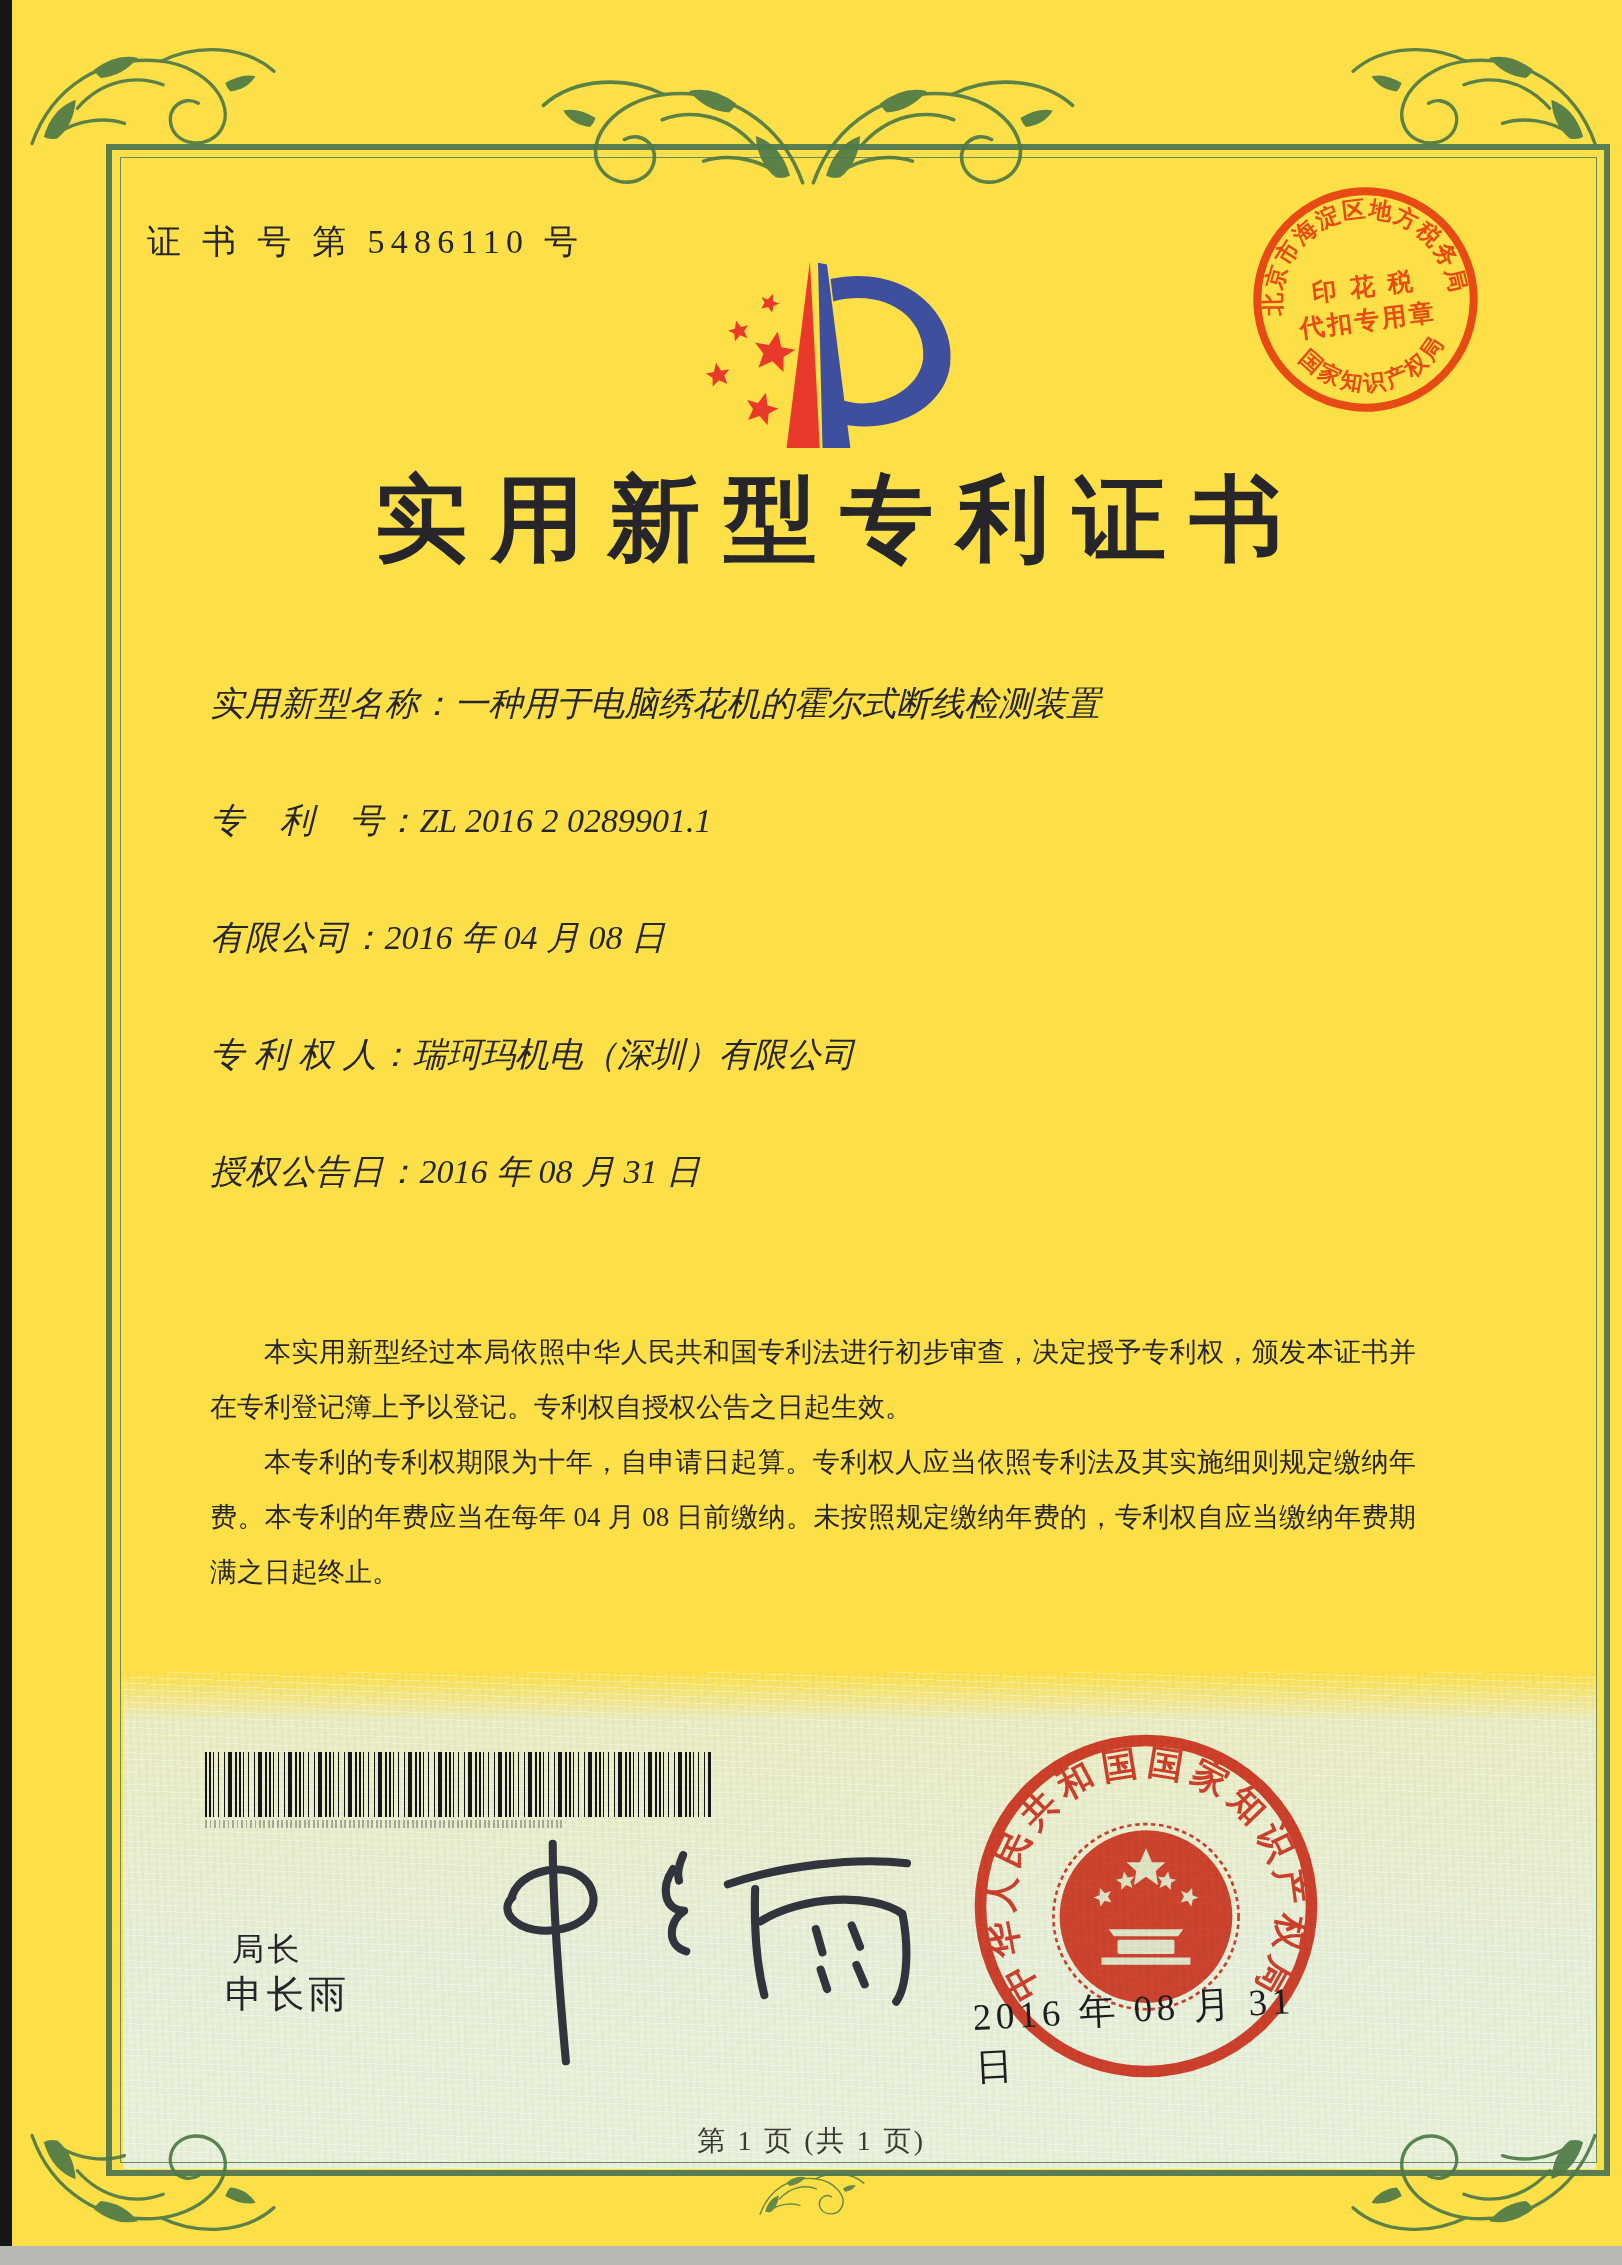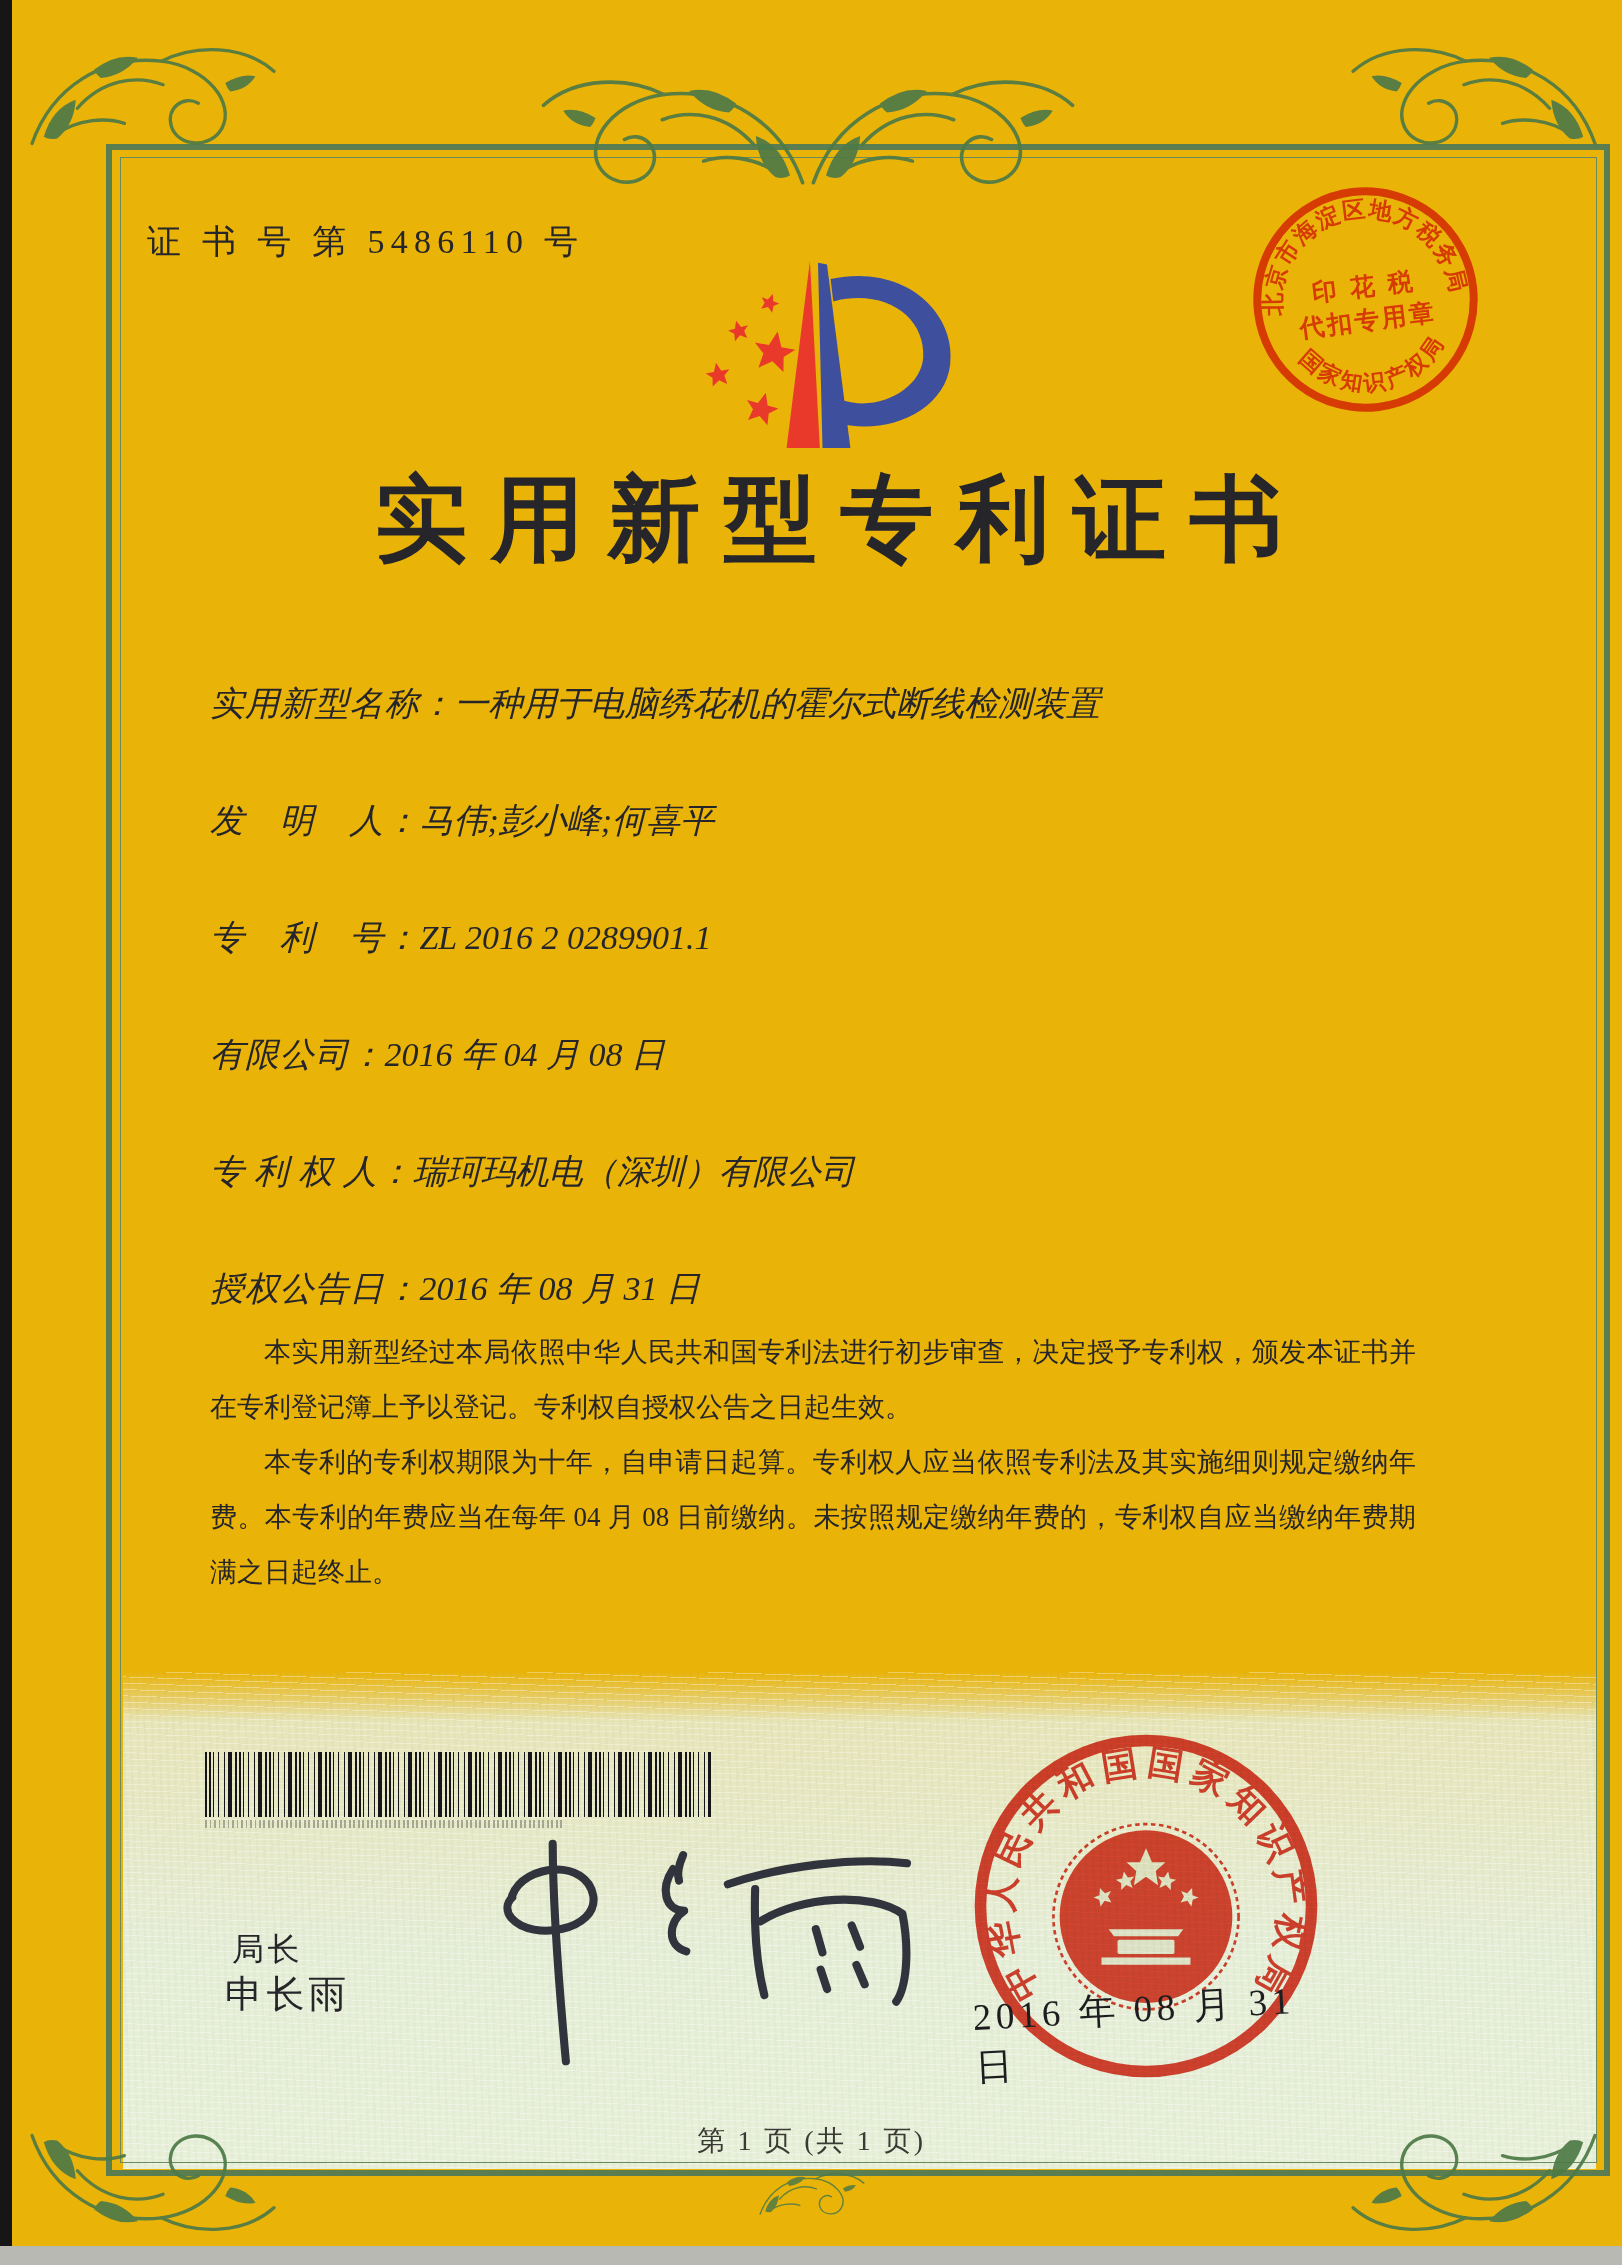--- a/index.html
+++ b/index.html
@@ -1,18 +1,18 @@
 <!DOCTYPE html>
 <html style="font-size:14.4px"><head>
 <meta charset="utf-8">
 <style>
   html,body{margin:0;padding:0;background:#8e8e8a;}
   .page{
     position:relative;width:1623px;height:2266px;margin:0 auto;
-    background:#eab308;overflow:hidden;
+    background:#fde047;overflow:hidden;
     font-family:"Liberation Serif","DejaVu Serif",serif;color:#26262a;
   }
   
   .scan-edge-left{position:absolute;left:0;top:0;width:11.7px;height:100%;background:#161616;}
   .scan-edge-bottom{position:absolute;left:0;bottom:0;width:100%;height:20px;background:#b9b9b4;}
   
   .frame-outer{position:absolute;left:106px;top:144px;right:13.5px;bottom:90px;border:6.3px solid #5a7d52;}
   .frame-inner{position:absolute;left:120px;top:157px;right:26px;bottom:103px;border:1.8px solid #6a8a60;}
   
   .green-zone{
@@ -155,23 +155,20 @@
         <textPath href="#taxArcBottom" startOffset="50%" text-anchor="middle">国家知识产权局</textPath>
       </text>
     </svg>
   </div>
 
   <div class="title">实用新型专利证书</div>
 
   <div class="fields">
     <div class="field-row">
       <span class="field-label">实用新型名称：</span><span class="field-value">一种用于电脑绣花机的霍尔式断线检测装置</span>
-    </div>
-    <div class="field-row">
-      <span class="field-label">发　明　人：</span><span class="field-value">马伟;彭小峰;何喜平</span>
     </div>
     <div class="field-row">
       <span class="field-label">专　利　号：</span><span class="field-value">ZL 2016 2 0289901.1</span>
     </div>
     <div class="field-row">
       <span class="field-label">有限公司：</span><span class="field-value">2016 年 04 月 08 日</span>
     </div>
     <div class="field-row">
       <span class="field-label">专 利 权 人：</span><span class="field-value">瑞珂玛机电（深圳）有限公司</span>
     </div>

